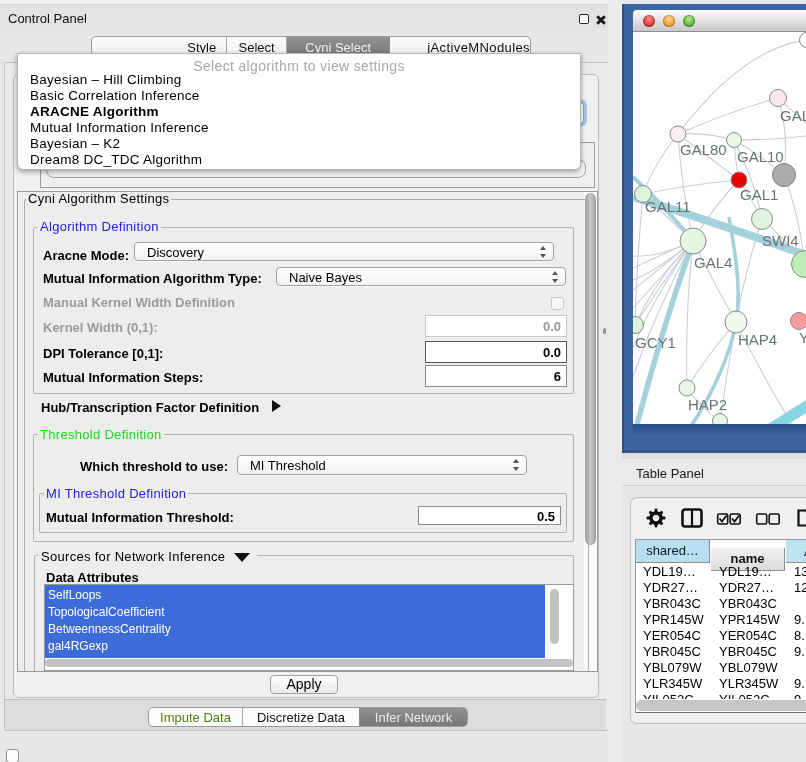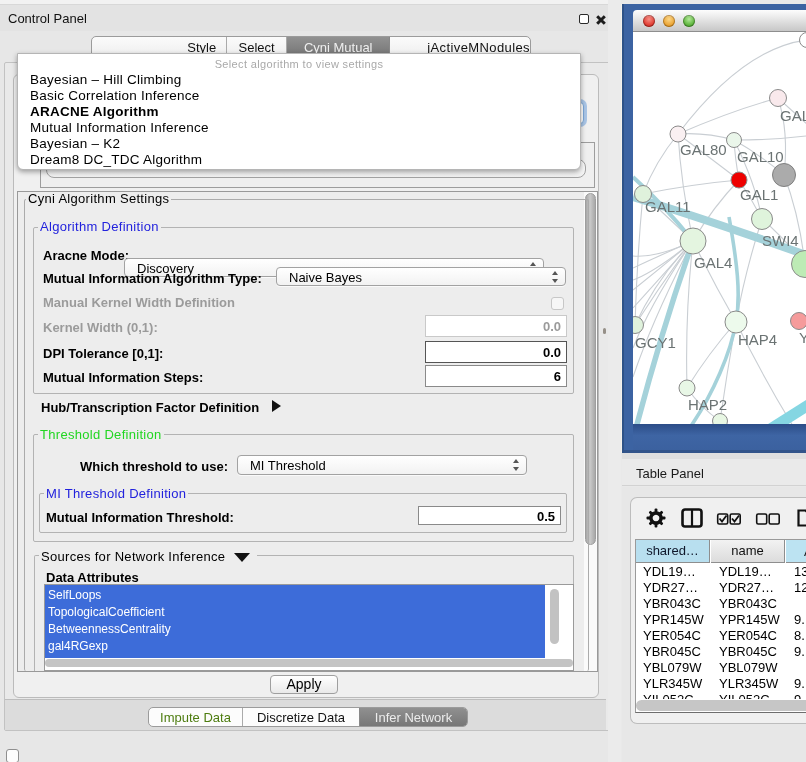--- a/index.html
+++ b/index.html
@@ -34,21 +34,21 @@
 <div class="abs" style="left:91px;top:36px;width:440px;height:22px;border:1px solid #9b9b9b;border-radius:5px;background:linear-gradient(#fbfbfb,#eeeeee);overflow:hidden;display:flex;">
   <div style="width:88px;height:100%;display:flex;align-items:center;justify-content:center;border-right:1px solid #aaa;font-size:13px;color:#111;margin-top:38px;">
     <svg width="12" height="16" viewBox="0 0 12 16" style="margin-right:4px;margin-top:3px;">
       <path d="M3 5 V13 M3 9.5 H7.5" stroke="#5a5a6e" stroke-width="1.1" fill="none"></path>
       <circle cx="3" cy="3.6" r="2.4" fill="#3ba54a" stroke="#1d6e2c" stroke-width=".8"></circle>
       <circle cx="8.3" cy="9.5" r="2.5" fill="#3ba54a" stroke="#1d6e2c" stroke-width=".8"></circle>
       <circle cx="7" cy="13.2" r="2.2" fill="#3ba54a" stroke="#1d6e2c" stroke-width=".8"></circle>
     </svg>Network</div>
   <div style="width:51px;height:100%;display:flex;align-items:center;justify-content:center;border-right:1px solid #aaa;font-size:13px;color:#111;">Style</div>
   <div style="width:62px;height:100%;display:flex;align-items:center;justify-content:center;border-right:1px solid #aaa;font-size:13px;color:#111;">Select</div>
-  <div style="width:106px;height:100%;display:flex;align-items:center;justify-content:center;border-right:1px solid #888;font-size:13px;color:#f0f0f0;background:linear-gradient(#929292,#747474);">Cyni Mutual</div>
+  <div style="width:106px;height:100%;display:flex;align-items:center;justify-content:center;border-right:1px solid #888;font-size:13px;color:#f0f0f0;background:linear-gradient(#929292,#747474);">Cyni Select</div>
   <div style="flex:1;height:100%;display:flex;align-items:center;justify-content:center;font-size:13px;letter-spacing:.4px;color:#111;padding-left:37px;">jActiveMNodules</div>
 </div>
 
 <div class="abs" style="left:4px;top:62px;width:606px;height:669px;background:#e9e9e9;border:1px solid #c2c2c2;border-radius:2px;"></div>
 
 <div class="abs" style="left:13px;top:74px;width:586px;height:624px;background:#f0f0f0;border:1px solid #bbbbbb;border-radius:6px;"></div>
 
 <div class="abs" style="left:36px;top:102px;width:548px;height:22px;border:1px solid #7ba7d7;border-radius:4px;background:#fff;box-shadow:0 0 0 3px rgba(110,160,220,.55);"></div>
 
 <div class="abs" style="left:40px;top:142px;width:555px;height:46px;border:1px solid #9d9d9d;background:#efefef;"></div>
@@ -59,21 +59,21 @@
 <div class="abs" style="left:584px;top:192px;width:13px;height:479px;background:#fafafa;"></div>
 <div class="abs" style="left:585px;top:193px;width:11px;height:352px;background:linear-gradient(90deg,#a8a8a8,#c9c9c9 45%,#a8a8a8);border:1px solid #9e9e9e;border-radius:6px;"></div>
 
 <div class="gbox" style="left:24px;top:199px;width:565px;height:472px;border-color:#ababab;border-bottom:none;"></div>
 <div class="gtitle" style="left:26px;top:192px;color:#000;">Cyni Algorithm Settings</div>
 
 <div class="gbox" style="left:33px;top:227px;width:541px;height:167px;"></div>
 <div class="gtitle" style="left:38px;top:219.5px;color:#2222dd;">Algorithm Definition</div>
 
 <div class="lbl" style="position:absolute;left:43px;top:247.5px;">Aracne Mode:</div>
-<div class="combo" style="left:124px;top:242px;width:420px;height:19px;margin-top:16px;">
+<div class="combo" style="left:134px;top:242px;width:420px;height:19px;">
   <div class="ct">Discovery</div>
   <svg class="carr" viewBox="0 0 8 12">
       <path d="M4 0 L7 4 L1 4 Z" fill="#555"></path>
       <path d="M4 12 L7 8 L1 8 Z" fill="#555"></path>
     </svg>
 </div>
 <div class="lbl" style="position:absolute;left:43px;top:270.5px;">Mutual Information Algorithm Type:</div>
 <div class="combo" style="left:276px;top:267px;width:290px;height:19px;">
   <div class="ct">Naive Bayes</div>
   <svg class="carr" viewBox="0 0 8 12">
@@ -145,21 +145,21 @@
 <div class="abs" style="left:270px;top:675px;width:68px;height:19px;border:1px solid #9f9f9f;border-radius:4px;background:linear-gradient(#ffffff,#e9e9e9);text-align:center;font-size:14px;line-height:17px;color:#000;">Apply</div>
 
 <div class="abs" style="left:5px;top:699px;width:601px;height:31px;background:#dcdcdc;border-top:1px solid #bdbdbd;"></div>
 <div class="abs" style="left:148px;top:707px;width:320px;height:20px;border:1px solid #9b9b9b;border-radius:5px;background:#fcfcfc;overflow:hidden;display:flex;">
   <div style="width:94px;display:flex;align-items:center;justify-content:center;border-right:1px solid #aaa;font-size:13px;color:#4d7c0f;">Impute Data</div>
   <div style="width:117px;display:flex;align-items:center;justify-content:center;border-right:1px solid #888;font-size:13px;color:#111;">Discretize Data</div>
   <div style="flex:1;display:flex;align-items:center;justify-content:center;font-size:13px;color:#ececec;background:linear-gradient(#909090,#777777);">Infer Network</div>
 </div>
 
 <div class="abs" style="left:17px;top:53px;width:564px;height:117px;background:#fff;border:1px solid #b5b5b5;border-radius:0 0 6px 6px;box-shadow:0 2px 5px rgba(0,0,0,.35);"></div>
-<div class="abs" style="left:17px;top:58px;width:564px;text-align:center;font-size:11px;letter-spacing:.35px;color:#a9a9a9;">Select algorithm to view settings</div>
+<div class="abs" style="left:17px;top:58px;width:564px;text-align:center;font-size:14px;letter-spacing:.35px;color:#a9a9a9;">Select algorithm to view settings</div>
 <div class="abs" style="left:18px;top:71.5px;font-size:13.5px;letter-spacing:.25px;color:#000;line-height:16px;padding-left:12px;">Bayesian – Hill Climbing<br>Basic Correlation Inference<br><b>ARACNE Algorithm</b><br>Mutual Information Inference<br>Bayesian – K2<br>Dream8 DC_TDC Algorithm</div>
 
 <div class="abs" style="left:603px;top:328px;width:3px;height:6px;background:#969088;border-radius:1.5px;"></div>
 
 <div class="abs" style="left:6px;top:749px;width:13px;height:14px;border:1px solid #8f8f8f;border-radius:3px;background:#fdfdfd;"></div>
 
 <div class="abs" style="left:608px;top:0;width:13px;height:762px;background:#ebebeb;"></div>
 <div class="abs" style="left:621px;top:4px;width:185px;height:449px;background:#3c63a2;"></div>
 <div class="abs" style="left:633px;top:424px;width:173px;height:29px;background:linear-gradient(#2c4d87,#3e65a4 40%,#3b609e);"></div>
 <div class="abs" style="left:621px;top:450px;width:185px;height:3px;background:#32548a;"></div>
@@ -278,21 +278,21 @@
     <rect x="123.2" y="6" width="10" height="10" rx="1.5" stroke-width="1.6"></rect>
     <path d="M152.5 2.5 h7 l4 4 v11 h-11 Z" stroke-width="2.2"></path>
   </g>
   <path d="M73.5 10.5 L76 13.5 L80.5 7.5" fill="none" stroke="#111" stroke-width="1.8"></path>
   <path d="M86 10.5 L88.5 13.5 L93 7.5" fill="none" stroke="#111" stroke-width="1.8"></path>
 </svg>
 
 <div class="abs" style="left:635px;top:539px;width:171px;height:174px;background:#fff;border:1px solid #9a9a9a;border-right:none;border-bottom:1px solid #6e6e6e;overflow:hidden;">
 
   <div style="position:absolute;left:0;top:0;width:74px;height:23px;background:#b8dfef;border-right:1px solid #8e8e8e;border-bottom:1px solid #8e8e8e;text-align:center;font-size:13px;line-height:22px;color:#0f172a;">shared…</div>
-  <div style="position:absolute;left:75px;top:0;width:74px;height:23px;background:linear-gradient(#f2f2f2,#dcdcdc);border-right:1px solid #8e8e8e;border-bottom:1px solid #8e8e8e;text-align:center;font-size:13px;line-height:22px;color:#111;">name</div>
+  <div style="position:absolute;left:75px;top:8px;width:74px;height:23px;background:linear-gradient(#f2f2f2,#dcdcdc);border-right:1px solid #8e8e8e;border-bottom:1px solid #8e8e8e;text-align:center;font-size:13px;line-height:22px;color:#111;font-weight:bold;">name</div>
   <div style="position:absolute;left:150px;top:0;width:30px;height:23px;background:#bce3f2;border-bottom:1px solid #8e8e8e;overflow:hidden;">
       <span style="position:absolute;left:18px;top:4px;font-size:13px;color:#111;">A…</span>
     </div>
 
   <div style="position:absolute;left:7px;top:24px;font-size:13px;line-height:15.95px;color:#000;">YDL19…<br>YDR27…<br>YBR043C<br>YPR145W<br>YER054C<br>YBR045C<br>YBL079W<br>YLR345W<br>YIL052C</div>
   <div style="position:absolute;left:83px;top:24px;font-size:13px;line-height:15.95px;color:#000;">YDL19…<br>YDR27…<br>YBR043C<br>YPR145W<br>YER054C<br>YBR045C<br>YBL079W<br>YLR345W<br>YIL052C</div>
   <div style="position:absolute;left:158px;top:24px;font-size:13px;line-height:15.95px;color:#000;">13<br>12<br>&nbsp;<br>9.<br>8.<br>9.<br>&nbsp;<br>9.<br>9.</div>
 </div>
 
 <div class="abs" style="left:636px;top:699px;width:170px;height:13px;background:#fff;">

